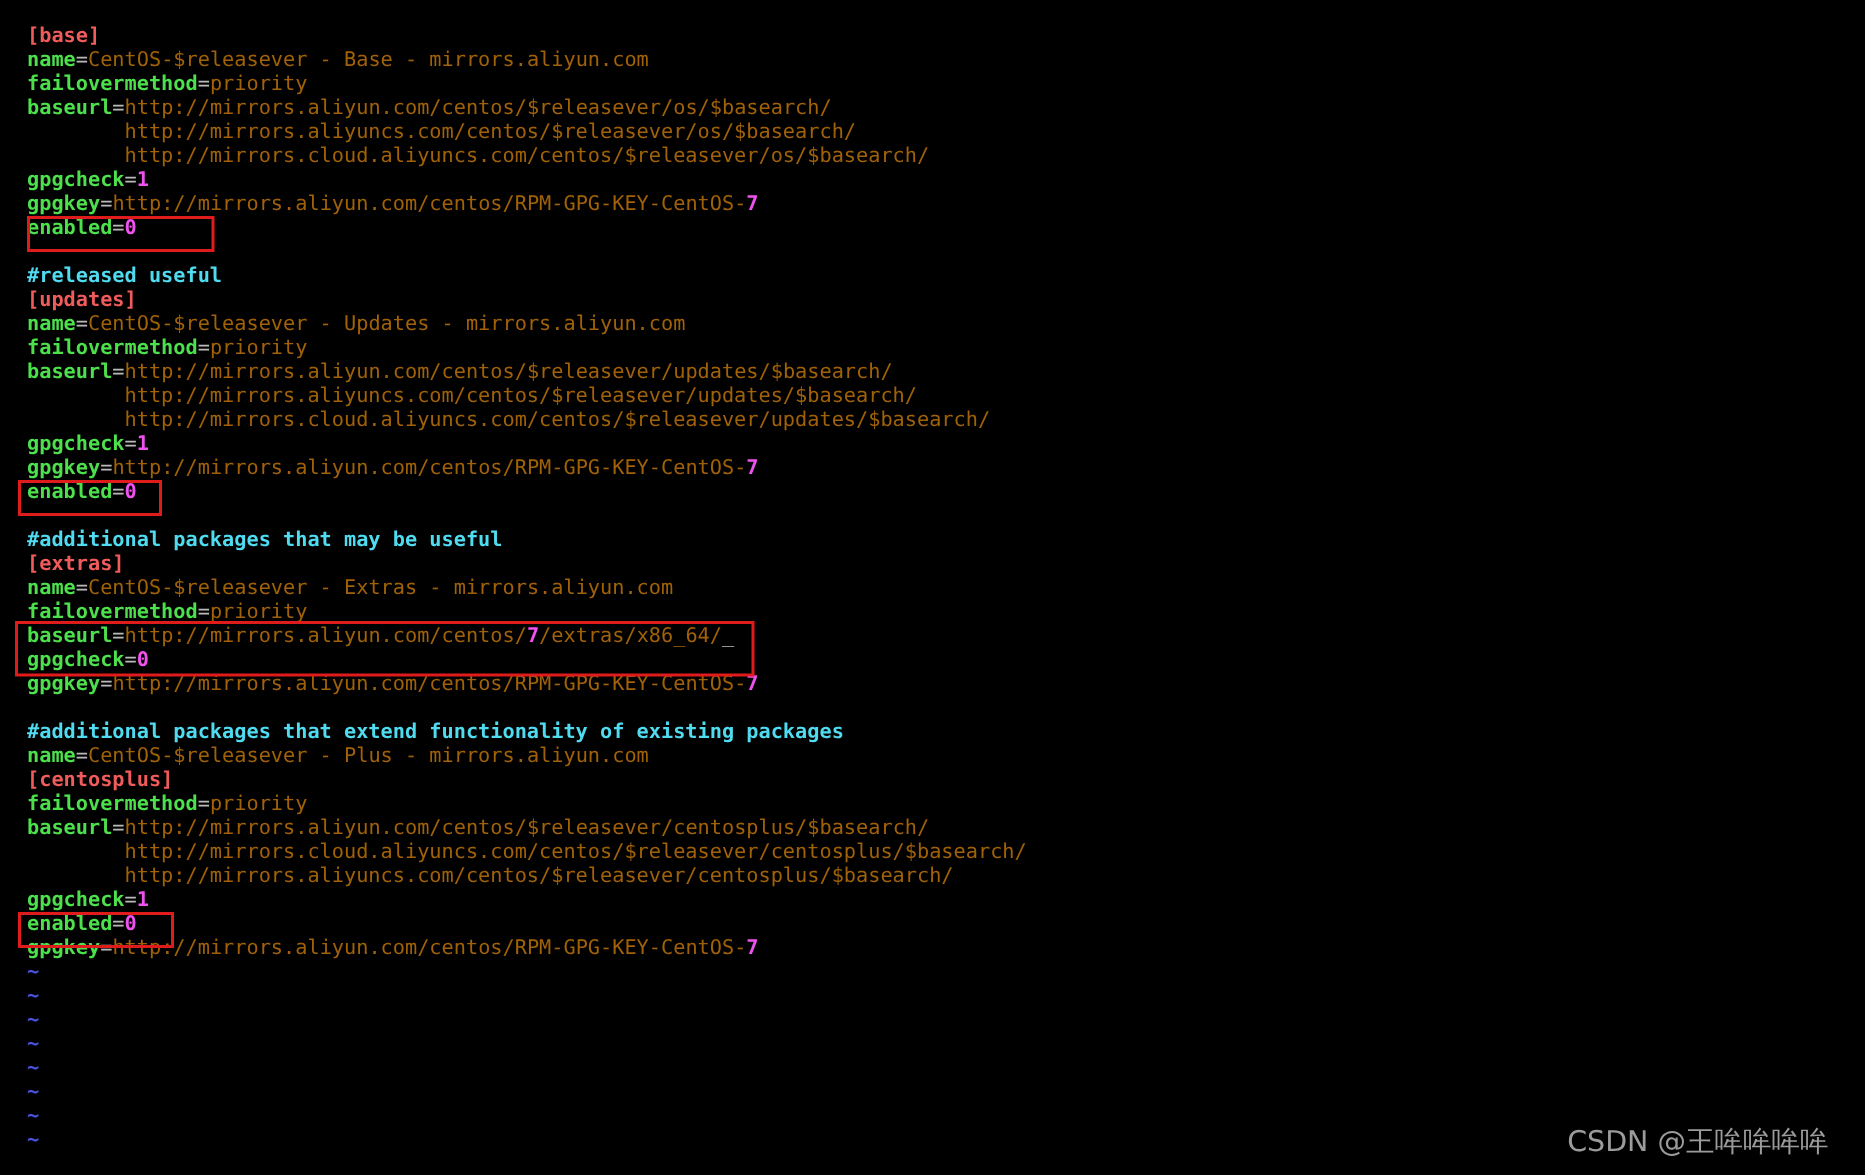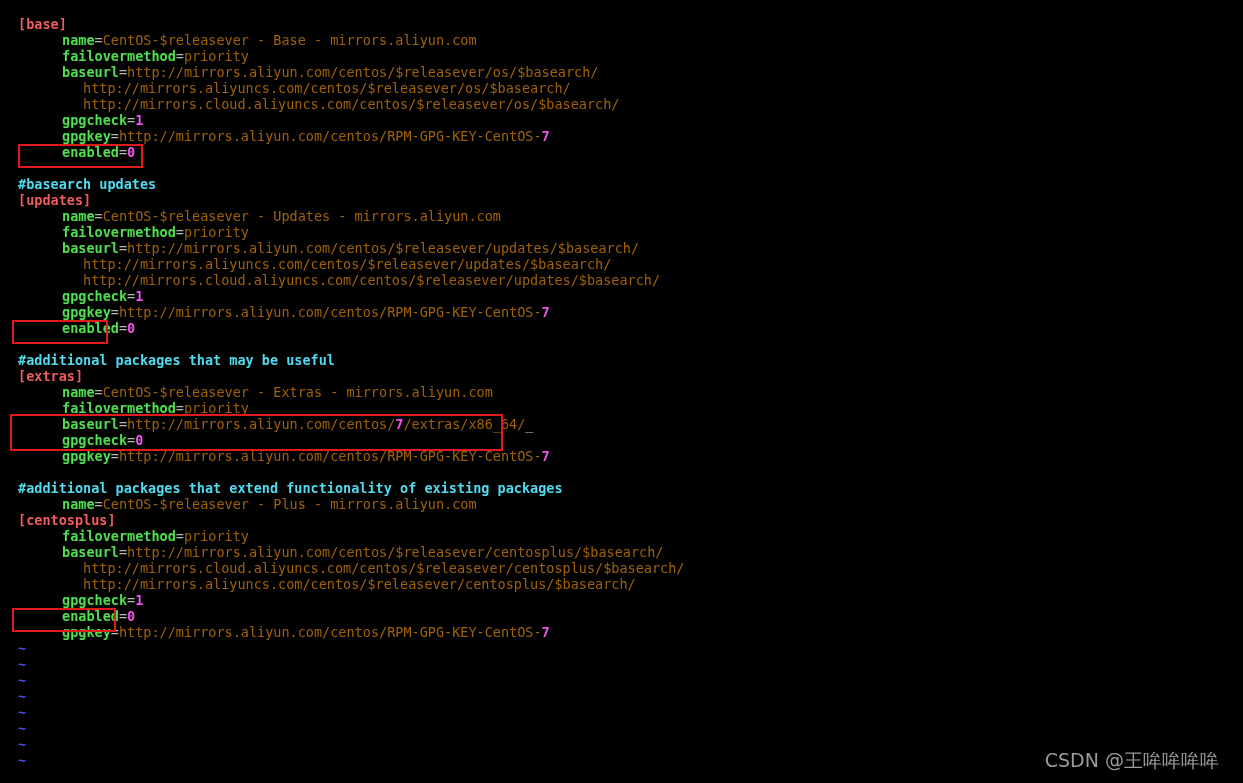--- a/index.html
+++ b/index.html
@@ -30,21 +30,21 @@
     line-height: 16px;
     font-size: 13.5px;
     white-space: pre;
     letter-spacing: 0px;
     color: #b2b2b2;
   }
   .tok { white-space: pre; }
   
   .c-section  { color: #f05b5b; font-weight: bold; }
   .c-comment  { color: #4fdbf0; font-weight: bold; }
-  .c-key      { color: #4ce04c; font-weight: bold; margin-left: 44px; }
+  .c-key      { color: #4ce04c; font-weight: bold; }
   .c-val      { color: #a16207; }
   .c-num      { color: #f152ef; font-weight: bold; }
   .c-tilde    { color: #4a52e0; font-weight: bold; }
   .c-plain    { color: #b8b8b8; }
   .cursor-ul  { color: #b8b8b8; }
 
   
   .annot {
     position: absolute;
     border: 2px solid #e01b1b;
@@ -78,21 +78,21 @@
       <div class="line"><span class="tok c-section">[base]</span></div>
       <div class="line"><span class="tok c-key">name</span><span class="tok c-plain">=</span><span class="tok c-val">CentOS-$releasever - Base - mirrors.aliyun.com</span></div>
       <div class="line"><span class="tok c-key">failovermethod</span><span class="tok c-plain">=</span><span class="tok c-val">priority</span></div>
       <div class="line"><span class="tok c-key">baseurl</span><span class="tok c-plain">=</span><span class="tok c-val">http://mirrors.aliyun.com/centos/$releasever/os/$basearch/</span></div>
       <div class="line"><span class="tok c-val">        http://mirrors.aliyuncs.com/centos/$releasever/os/$basearch/</span></div>
       <div class="line"><span class="tok c-val">        http://mirrors.cloud.aliyuncs.com/centos/$releasever/os/$basearch/</span></div>
       <div class="line"><span class="tok c-key">gpgcheck</span><span class="tok c-plain">=</span><span class="tok c-num">1</span></div>
       <div class="line"><span class="tok c-key">gpgkey</span><span class="tok c-plain">=</span><span class="tok c-val">http://mirrors.aliyun.com/centos/RPM-GPG-KEY-CentOS-</span><span class="tok c-num">7</span></div>
       <div class="line"><span class="tok c-key">enabled</span><span class="tok c-plain">=</span><span class="tok c-num">0</span></div>
       <div class="line"><span class="tok c-plain">&nbsp;</span></div>
-      <div class="line"><span class="tok c-comment">#basearch updates</span></div>
+      <div class="line"><span class="tok c-comment">#released useful</span></div>
       <div class="line"><span class="tok c-section">[updates]</span></div>
       <div class="line"><span class="tok c-key">name</span><span class="tok c-plain">=</span><span class="tok c-val">CentOS-$releasever - Updates - mirrors.aliyun.com</span></div>
       <div class="line"><span class="tok c-key">failovermethod</span><span class="tok c-plain">=</span><span class="tok c-val">priority</span></div>
       <div class="line"><span class="tok c-key">baseurl</span><span class="tok c-plain">=</span><span class="tok c-val">http://mirrors.aliyun.com/centos/$releasever/updates/$basearch/</span></div>
       <div class="line"><span class="tok c-val">        http://mirrors.aliyuncs.com/centos/$releasever/updates/$basearch/</span></div>
       <div class="line"><span class="tok c-val">        http://mirrors.cloud.aliyuncs.com/centos/$releasever/updates/$basearch/</span></div>
       <div class="line"><span class="tok c-key">gpgcheck</span><span class="tok c-plain">=</span><span class="tok c-num">1</span></div>
       <div class="line"><span class="tok c-key">gpgkey</span><span class="tok c-plain">=</span><span class="tok c-val">http://mirrors.aliyun.com/centos/RPM-GPG-KEY-CentOS-</span><span class="tok c-num">7</span></div>
       <div class="line"><span class="tok c-key">enabled</span><span class="tok c-plain">=</span><span class="tok c-num">0</span></div>
       <div class="line"><span class="tok c-plain">&nbsp;</span></div>

